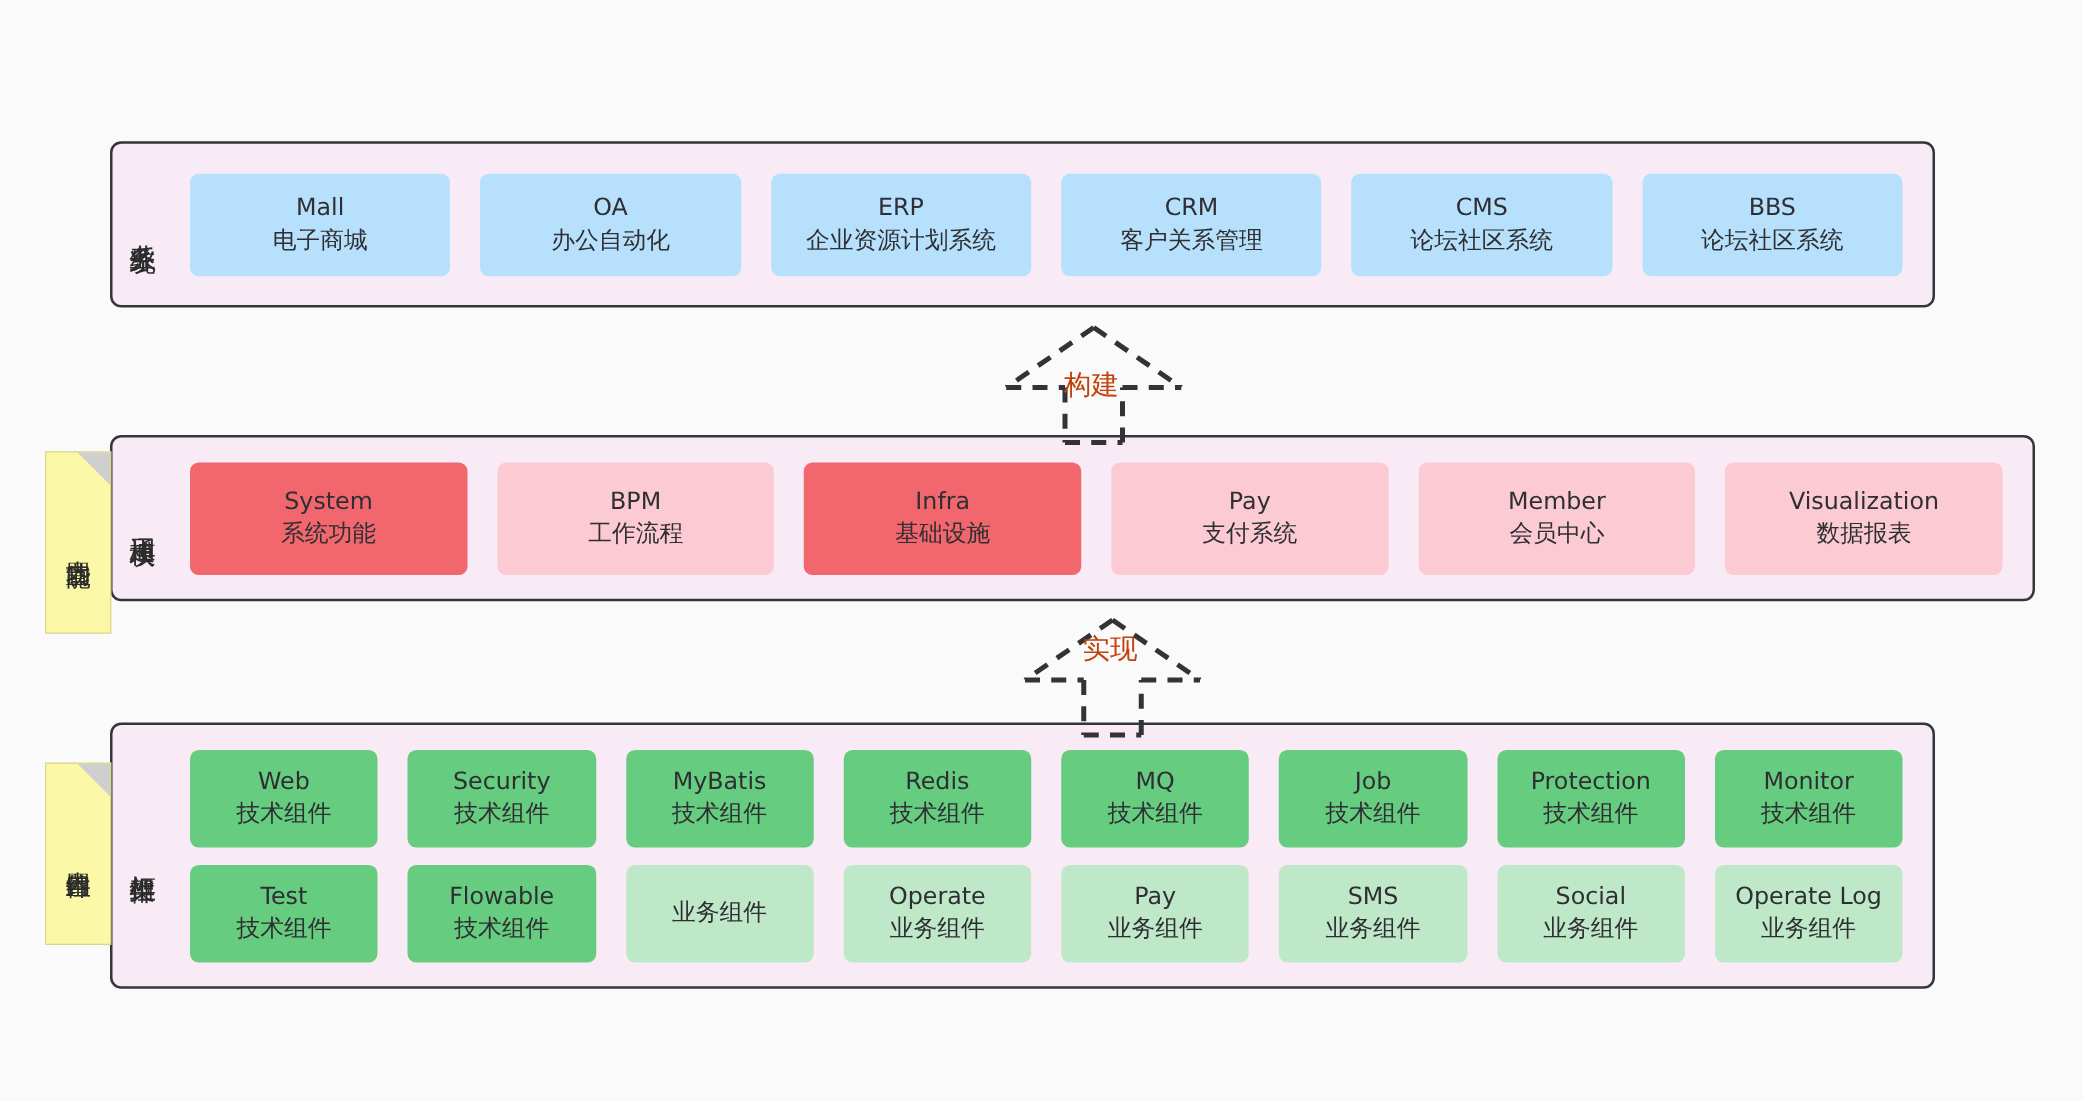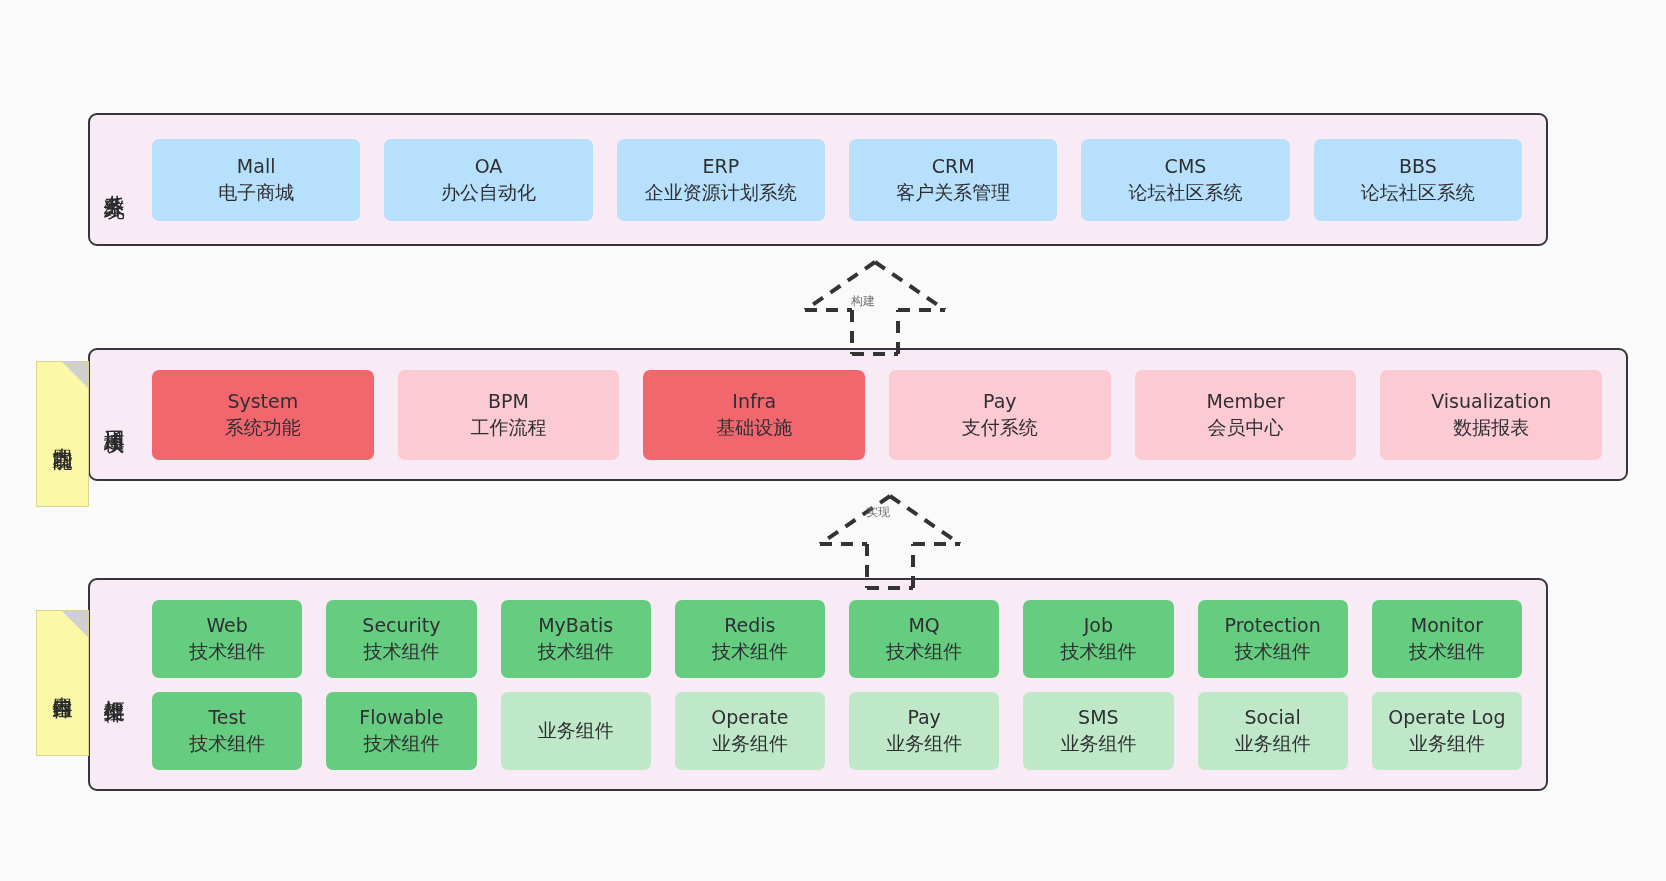--- a/index.html
+++ b/index.html
@@ -118,22 +118,22 @@
     border-left: 26px solid transparent;
   }
 
   
   .arrow {
     position: absolute;
     z-index: 2;
   }
   .arrow-label {
     position: absolute;
-    font-size: 12px;
-    color: #737373;
+    font-size: 22px;
+    color: #c2410c;
     background: transparent;
     white-space: nowrap;
     z-index: 4;
   }
 </style>
 </head>
 <body>
 
 <div id="canvas">
 

